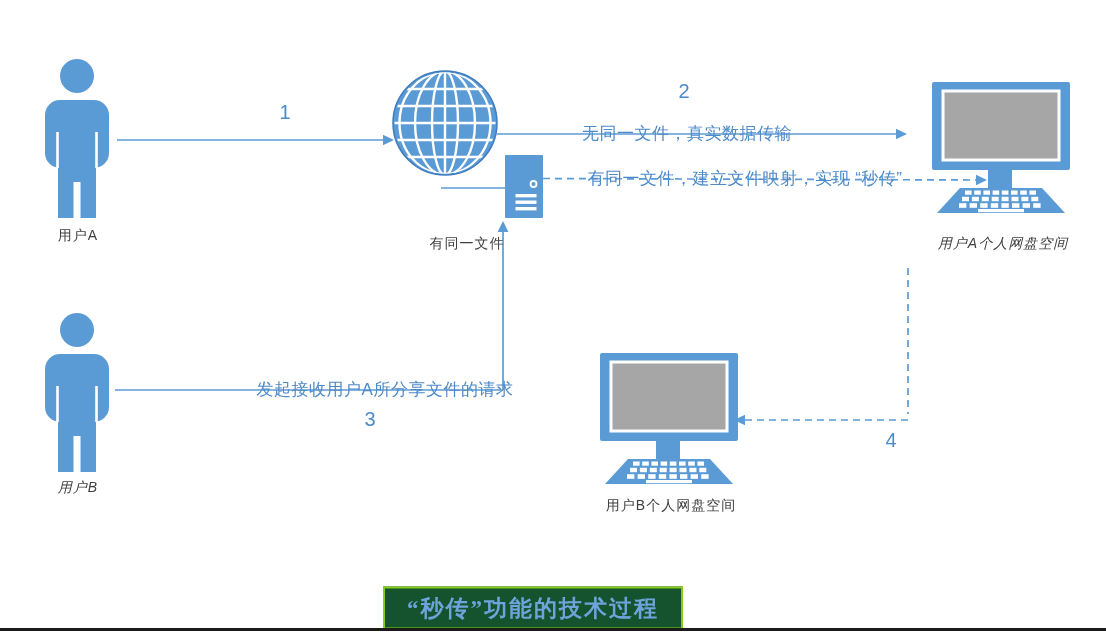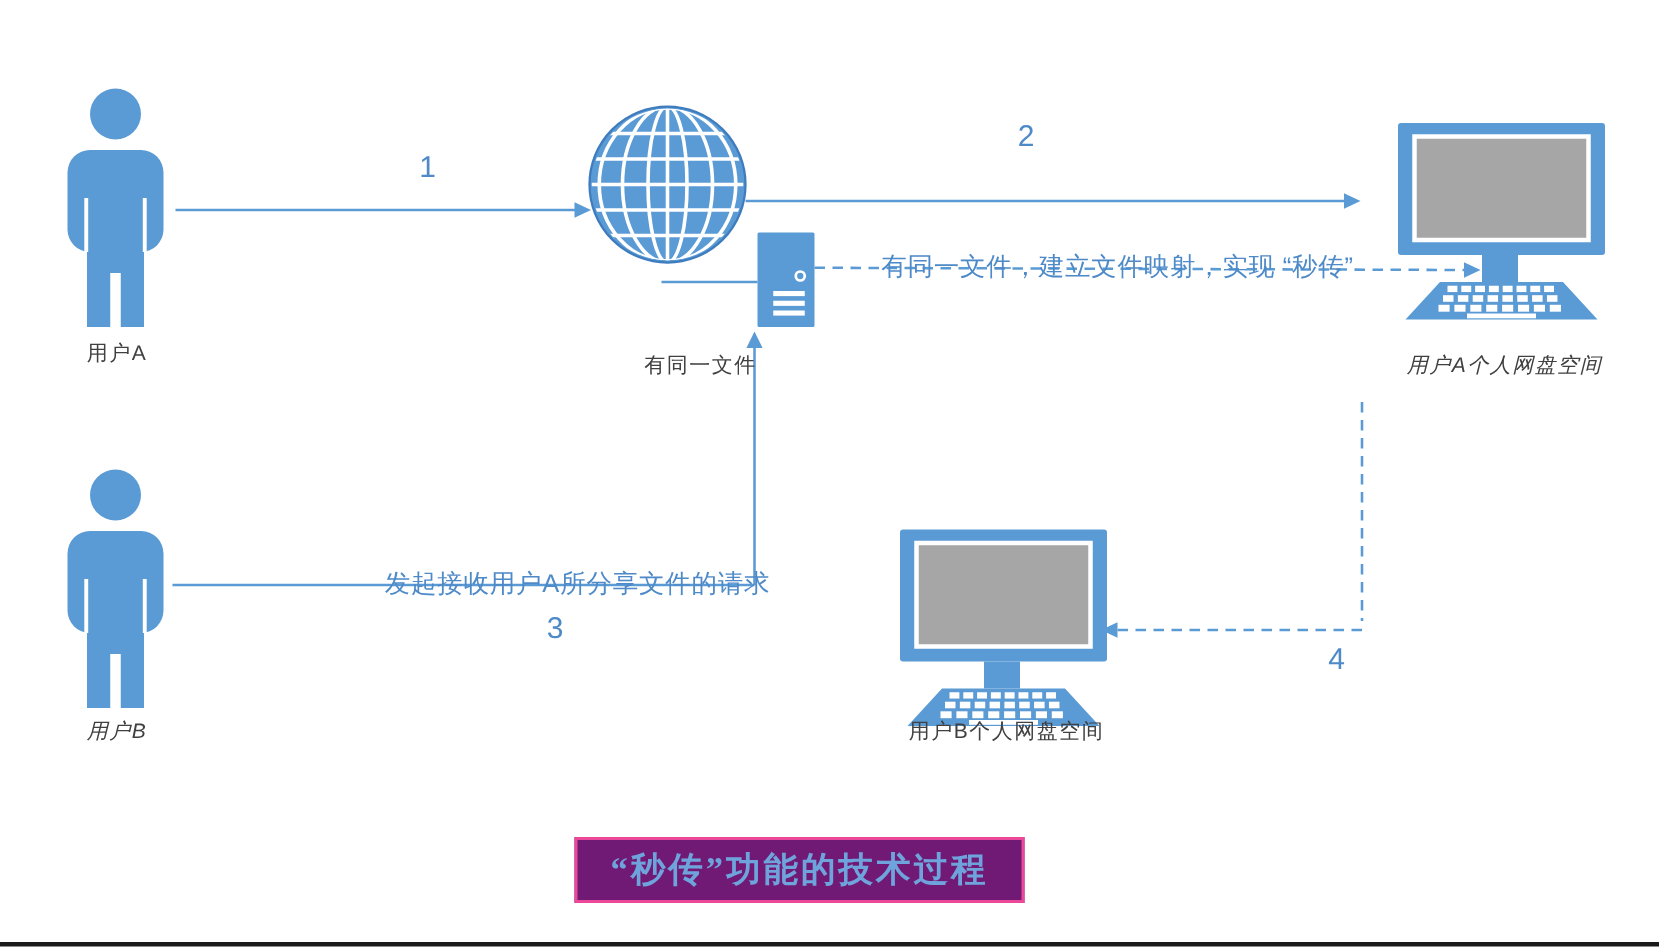--- a/index.html
+++ b/index.html
@@ -14,22 +14,22 @@
   }
   .conn-lbl{
     position:absolute;transform:translate(-50%,-50%);white-space:nowrap;
     color:#4E8AC8;font-size:17px;letter-spacing:0.5px;line-height:1;
   }
   .stepnum{
     position:absolute;transform:translate(-50%,-50%);
     color:#4E8AC8;font-size:20px;line-height:1;
   }
   #title-box{
-    position:absolute;left:533px;top:580px;transform:translate(-50%,-50%);
-    border:2px solid #ec4899;padding:8px 22px;background:#701a75;white-space:nowrap;
+    position:absolute;left:533px;top:608px;transform:translate(-50%,-50%);
+    border:2px solid #84cc16;padding:8px 22px;background:#14532d;white-space:nowrap;
   }
   #title-text{
     color:#6FA3DC;font-size:23px;font-weight:bold;letter-spacing:2px;
     font-family:"Liberation Serif","DejaVu Serif",serif;line-height:1;
   }
   #bottom-rule{
     position:absolute;left:0;top:628px;width:1106px;height:3px;background:#1a1a1a;
   }
 </style>
 </head>
@@ -131,25 +131,26 @@
     </g>
 
     <use href="#computer" x="932" y="82"></use>
     <use href="#computer" x="600" y="353"></use>
   </svg>
 
   <div class="lbl" style="left:78px;top:235px;">用户A</div>
   <div class="lbl" style="left:78px;top:487px;font-style:italic;">用户B</div>
   <div class="lbl" style="left:467px;top:243px;">有同一文件</div>
   <div class="lbl" style="left:1003px;top:243px;font-style:italic;">用户A个人网盘空间</div>
-  <div class="lbl" style="left:671px;top:487px;">用户B个人网盘空间</div>
+  <div class="lbl" style="left:671px;top:505px;">用户B个人网盘空间</div>
 
   <div class="stepnum" style="left:285px;top:112px;">1</div>
 
   <div class="stepnum" style="left:684px;top:91px;">2</div>
+  <div class="conn-lbl" style="left:687px;top:133px;">无同一文件，真实数据传输</div>
 
   <div class="conn-lbl" style="left:745px;top:178px;">有同一文件，建立文件映射，实现 “秒传”</div>
 
   <div class="conn-lbl" style="left:385px;top:389px;text-align:center;">发起接收用户A所分享文件的请求</div>
   <div class="stepnum" style="left:370px;top:419px;">3</div>
 
   <div class="stepnum" style="left:891px;top:440px;">4</div>
 
   <div id="title-box">
     <span id="title-text">“秒传”功能的技术过程</span>

